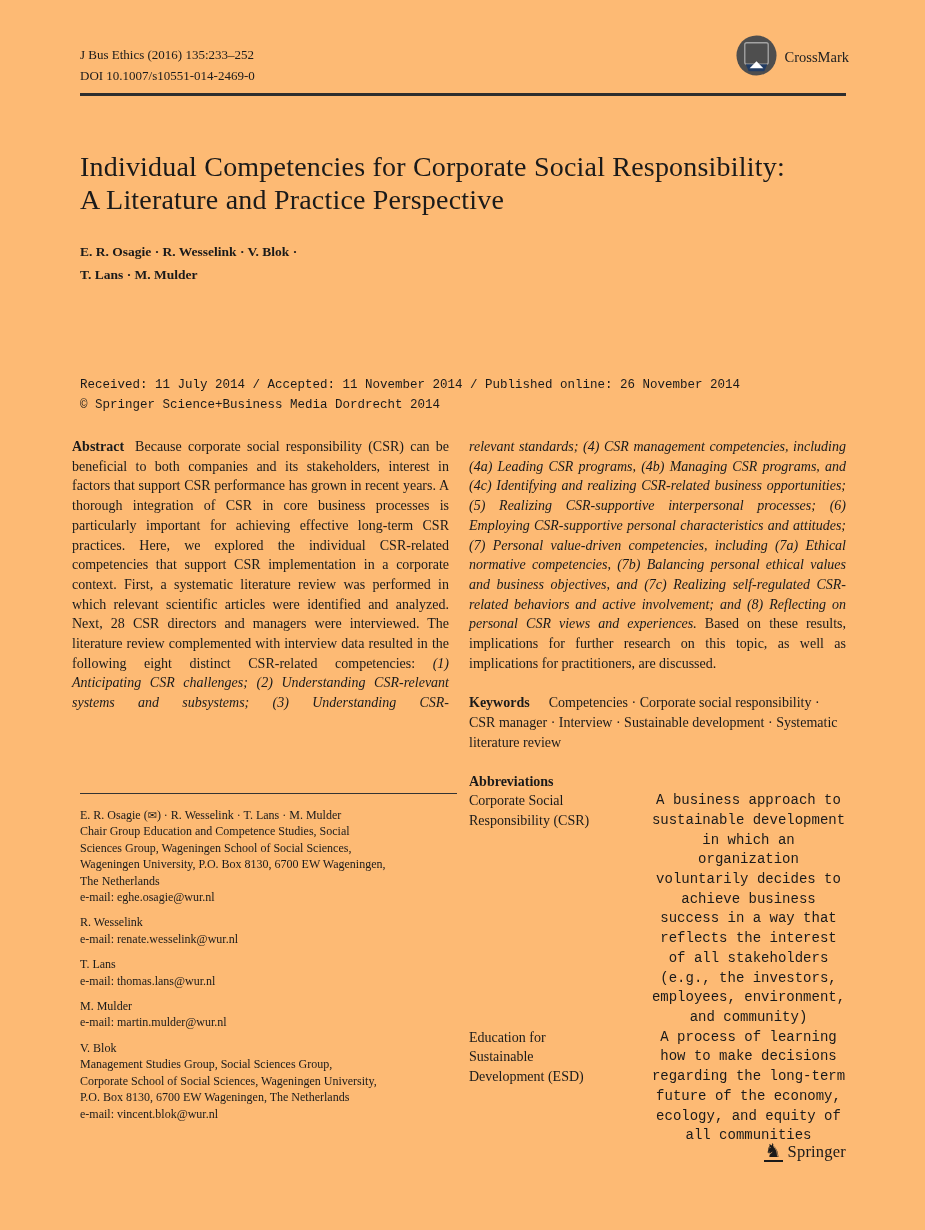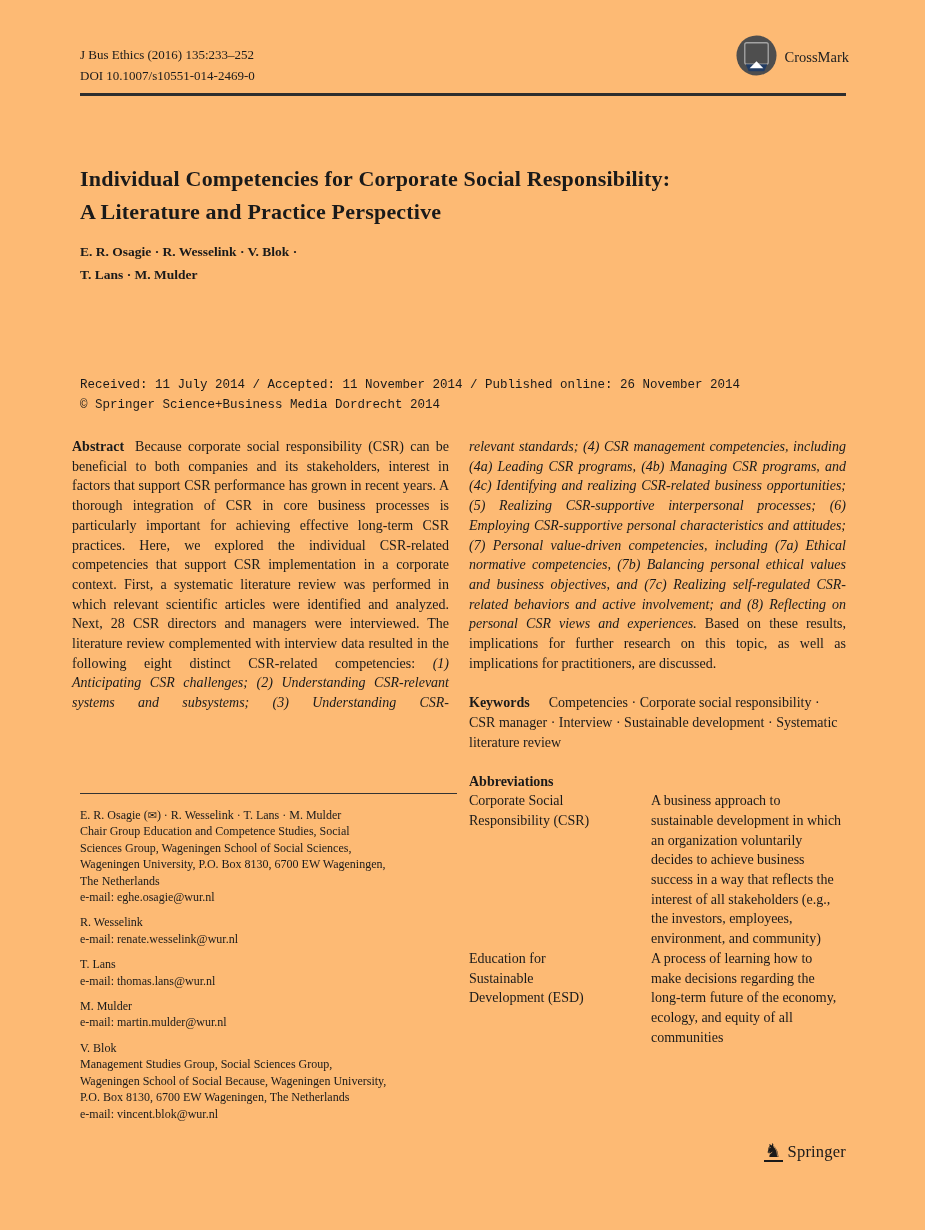--- a/index.html
+++ b/index.html
@@ -22,22 +22,22 @@
     position:absolute; right:76px; top:34px;
     display:flex; align-items:center; gap:7px;
   }
   .crossmark-label { font-size:14.5px; color:#222; }
   .header-rule {
     position:absolute; left:80px; width:766px; top:93px; height:3px;
     background:#2e2e2e;
   }
   
   .article-title {
-    position:absolute; left:80px; top:162px; width:766px;
-    font-size:22px; font-weight:bold; line-height:33px;
+    position:absolute; left:80px; top:150px; width:766px;
+    font-size:28px; font-weight:normal; line-height:33px;
     letter-spacing:0.2px;
   }
   .authors {
     position:absolute; left:80px; top:241px; width:600px;
     font-size:13.5px; font-weight:bold; line-height:22.5px;
   }
   .dates {
     position:absolute; left:80px; top:375px; width:766px;
     font-size:12.5px; line-height:20px;font-family:Liberation Mono, monospace;
   }
@@ -57,21 +57,21 @@
     text-align:left;
   }
   .keywords-label { font-weight:bold; padding-right:19px; }
   
   .abbrev-heading {
     margin-top:19px;
     font-size:14px; font-weight:bold; line-height:19.7px;
   }
   .abbrev-row { display:flex; font-size:14px; line-height:19.7px; }
   .abbrev-term { width:182px; flex:0 0 182px; }
-  .abbrev-def  { flex:1; text-align:left; }
+  .abbrev-def  { flex:1; text-align:center;font-family:Liberation Mono, monospace; }
   
   .footnotes {
     position:absolute; left:80px; top:793px; width:377px;
     font-size:12px; line-height:16.4px;
   }
   .footnote-rule { border-top:1.2px solid #333; margin-bottom:13px; width:377px; }
   .footnote-group { margin-bottom:9px; }
   .envelope { font-size:11px; }
   
   .springer {
@@ -153,21 +153,21 @@
     </div>
 
     <div class="footnote-group">
       <div>M. Mulder</div>
       <div>e-mail: martin.mulder@wur.nl</div>
     </div>
 
     <div class="footnote-group">
       <div>V. Blok</div>
       <div>Management Studies Group, Social Sciences Group,</div>
-      <div>Wageningen School of Social Because, Wageningen University,</div>
+      <div>Corporate School of Social Sciences, Wageningen University,</div>
       <div>P.O. Box 8130, 6700 EW Wageningen, The Netherlands</div>
       <div>e-mail: vincent.blok@wur.nl</div>
     </div>
   </div>
 
   <div class="col-right">
     <p class="body-par">
       <span class="it">relevant standards; (4) CSR management competencies, including (4a) Leading CSR programs, (4b) Managing CSR programs, and (4c) Identifying and realizing CSR-related business opportunities; (5) Realizing CSR-supportive interpersonal processes; (6) Employing CSR-supportive personal characteristics and attitudes; (7) Personal value-driven competencies, including (7a) Ethical normative competencies, (7b) Balancing personal ethical values and business objectives, and (7c) Realizing self-regulated CSR-related behaviors and active involvement; and (8) Reflecting on personal CSR views and experiences.</span><span> Based on these results, implications for further research on this topic, as well as implications for practitioners, are discussed.</span>
     </p>
 

